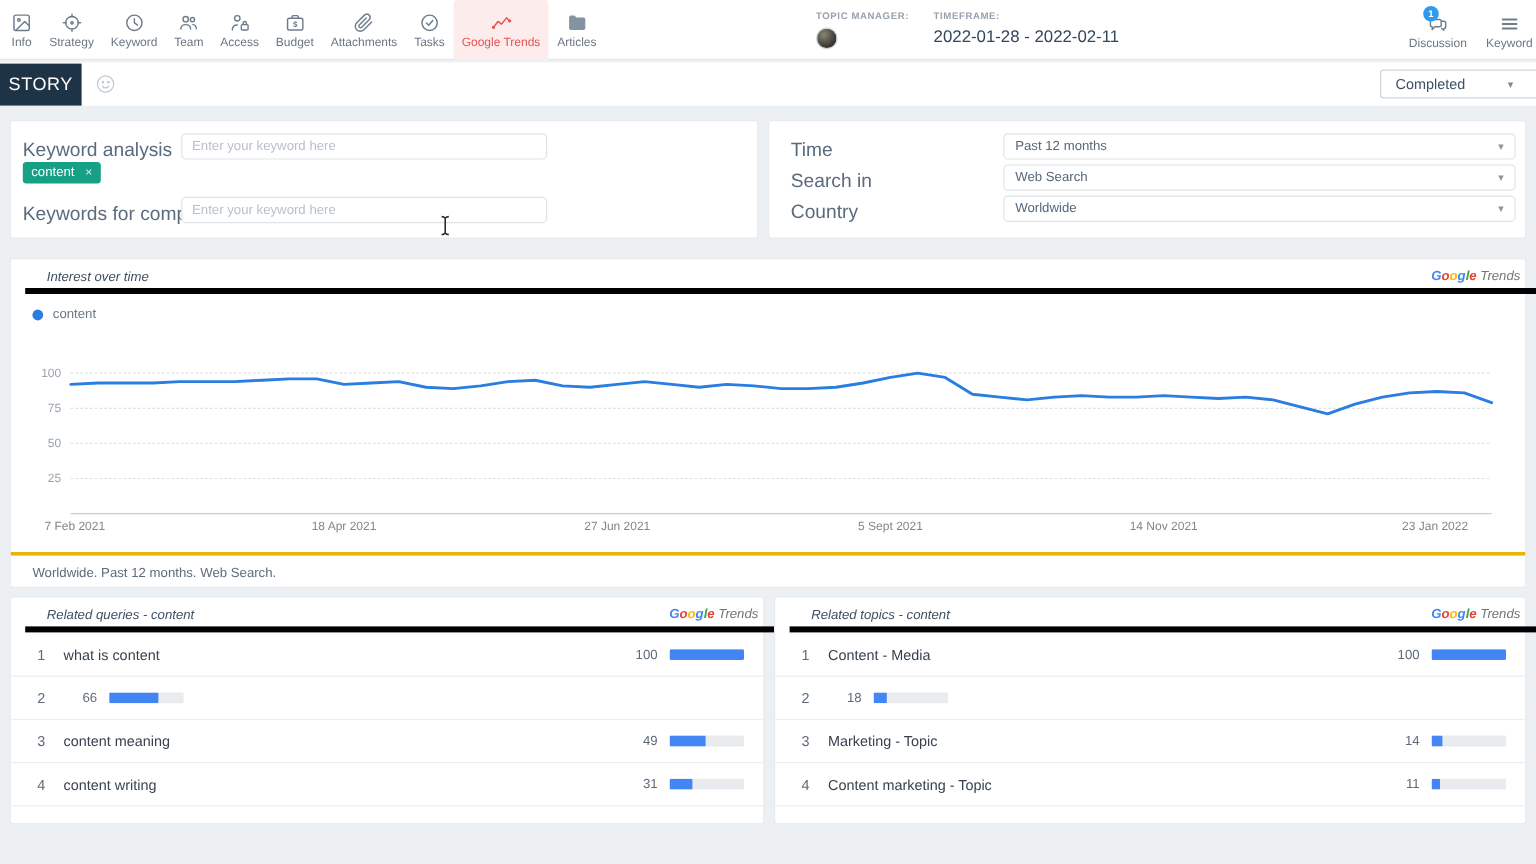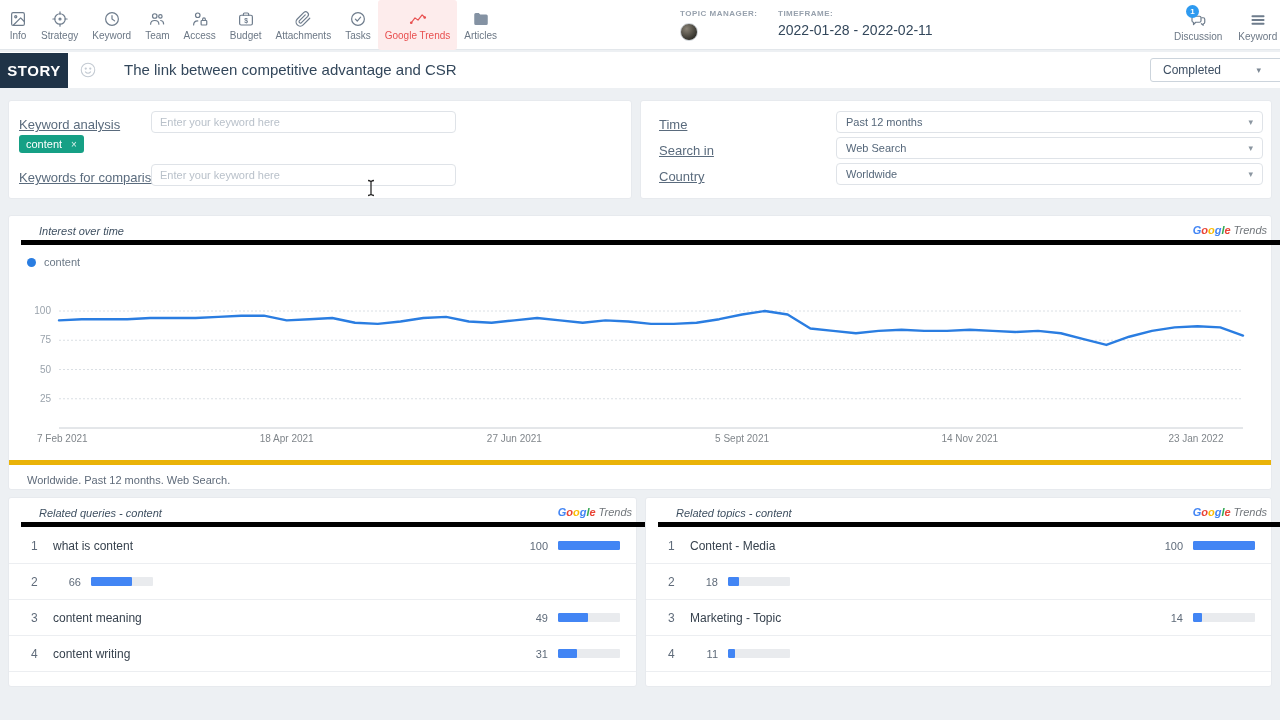--- a/index.html
+++ b/index.html
@@ -27,52 +27,52 @@
   .tf-value { font-size:14px; color:#33475b; margin-top:4px; white-space:nowrap; }
 
   .top-right { position:absolute; left:1174px; top:0; height:50px; display:flex; align-items:center; gap:16px; }
   .tr-item { display:flex; flex-direction:column; align-items:center; padding-top:2px; position:relative; cursor:pointer; }
   .tr-item svg { stroke:#6e7c8c; fill:none; stroke-width:1.6; stroke-linecap:round; stroke-linejoin:round; width:18px; height:18px; margin-bottom:2px; }
   .tr-item .tlabel { font-size:10px; color:#6b7785; white-space:nowrap; }
   .badge { position:absolute; top:-4px; left:12px; min-width:13px; height:13px; border-radius:7px; background:#2e9af0; color:#fff; font-size:8px; line-height:13px; text-align:center; padding:0 2px; font-weight:bold; }
 
   
   .storybar { position:absolute; left:0; top:52px; width:1280px; height:36px; background:#fff; }
-  .story-badge { position:absolute; left:0; top:1px; width:68px; height:35px; background:#1f3347; color:#fff; font-weight:bold; font-size:15px; letter-spacing:.5px; display:flex; align-items:center; justify-content:center; }
+  .story-badge { position:absolute; left:0; top:1px; width:68px; height:35px; background:#1f3347; color:#fff; font-weight:normal; font-size:15px; letter-spacing:.5px; display:flex; align-items:center; justify-content:center; }
   .smiley { position:absolute; left:79px; top:9px; width:18px; height:18px; }
   .smiley svg { stroke:#c3cad2; fill:none; stroke-width:1.4; stroke-linecap:round; width:18px; height:18px; }
   .story-title { position:absolute; left:124px; top:9px; font-size:15px; color:#33475b; }
   .status-select { position:absolute; left:1150px; top:6px; width:140px; height:24px; border:1px solid #ccd4dc; border-radius:3px; background:#fff; font-size:12px; color:#3d4f63; display:flex; align-items:center; padding-left:12px; cursor:pointer; }
   .status-select .caret { position:absolute; right:28px; color:#7d8894; font-size:9px; }
 
   
   .card { position:absolute; background:#fff; border:1px solid #e7eaee; border-radius:3px; }
   .kw-card { left:8px; top:100px; width:624px; height:99px; }
   .set-card { left:640px; top:100px; width:632px; height:99px; }
-  .form-label { font-size:13px; color:#5a6b7d; position:absolute;text-decoration:underline; }
+  .form-label { font-size:16px; color:#5a6b7d; position:absolute; }
   .kw-input { position:absolute; height:22px; border:1px solid #dfe3e8; border-radius:4px; font-size:11px; color:#5a6b7d; padding:0 8px; width:305px; left:142px; font-family:"Liberation Sans",sans-serif; }
   .kw-input::placeholder { color:#b9c1ca; }
   .chip { position:absolute; left:10px; top:34px; background:#16a085; color:#fff; border-radius:3px; font-size:11px; padding:3px 7px; display:flex; gap:9px; align-items:center; }
   .chip .chip-x { font-size:10px; cursor:pointer; opacity:.85; }
   .sel-row { position:absolute; left:0; width:100%; height:32px; }
   .sel-box { position:absolute; left:195px; width:427px; height:22px; border:1px solid #dfe3e8; border-radius:4px; font-size:11px; color:#55677a; display:flex; align-items:center; padding-left:9px; cursor:pointer; }
   .sel-box .caret { position:absolute; right:9px; color:#8b96a1; font-size:9px; }
 
   
   .trend-panel { left:8px; top:215px; width:1264px; height:275px; }
   .panel-head { position:absolute; left:12px; top:0; width:100%; height:29px; border-bottom:5px solid #000000;font-style:italic; }
   .panel-title { position:absolute; left:18px; top:9px; font-size:11px; color:#3f5061; }
   .gt-logo { position:absolute; right:16px; top:8px; font-size:11px; font-weight:bold; white-space:nowrap; }
   .gt-logo .suffix { color:#70757a; font-weight:normal; margin-left:3px; }
   .gL0{color:#4285F4}.gL1{color:#EA4335}.gL2{color:#FBBC05}.gL3{color:#4285F4}.gL4{color:#34A853}.gL5{color:#EA4335}
   .legend { position:absolute; left:18px; top:40px; display:flex; align-items:center; gap:8px; }
   .legend-dot { width:9px; height:9px; border-radius:50%; background:#2a7de1; }
   .legend-label { font-size:11px; color:#6b7886; }
   #trend-svg { position:absolute; left:0; top:81px; }
-  .chart-foot { position:absolute; left:0; bottom:0; width:100%; height:29px; border-top:5px solid #eab308; }
+  .chart-foot { position:absolute; left:0; bottom:0; width:100%; height:29px; border-top:3px solid #eab308; }
   .chart-foot span { position:absolute; left:18px; top:9px; font-size:11px; color:#5f6b7a; }
 
   
   .rq-panel { left:8px; top:497px; width:629px; height:190px; }
   .rt-panel { left:645px; top:497px; width:627px; height:190px; }
   .trows { position:absolute; top:30px; left:0; width:100%; }
   .trow { display:flex; align-items:center; height:36px; border-bottom:1px solid #eceef1; padding:0 16px 0 22px; }
   .trow .rank { width:22px; font-size:12px; color:#5f6b7a; }
   .trow .qlabel { flex:1; font-size:12px; color:#37424e; cursor:pointer; }
   .trow .qval { width:28px; text-align:right; font-size:11px; color:#5f6b7a; margin-right:10px; }
@@ -197,21 +197,20 @@
   </div>
 
   <div class="storybar">
     <div class="story-badge">STORY</div>
     <span class="smiley"><svg viewBox="0 0 24 24">
           <circle cx="12" cy="12" r="9"></circle>
           <circle cx="9" cy="10" r=".8"></circle>
           <circle cx="15" cy="10" r=".8"></circle>
           <path d="M8.5 14.5c1 1.2 2.2 1.8 3.5 1.8s2.5-.6 3.5-1.8"></path>
         </svg></span>
-    <span class="story-title">The link between competitive advantage and CSR</span>
     <div class="status-select">
       <span>Completed</span>
       <span class="caret">▾</span>
     </div>
   </div>
 
   <div class="card kw-card">
     <span class="form-label" style="left:10px; top:16px;">Keyword analysis</span>
     <input class="kw-input" style="top: 10px;" placeholder="Enter your keyword here">
     <span class="chip">
@@ -342,20 +341,21 @@
       <div class="trow">
         <span class="rank">3</span>
         <span class="qlabel">Marketing - Topic</span>
         <span class="qval">14</span>
         <span class="bar-track">
             <span class="bar-fill" style="width: 14%;"></span>
           </span>
       </div>
       <div class="trow">
         <span class="rank">4</span>
+        <span class="qlabel">Content marketing - Topic</span>
         <span class="qval">11</span>
         <span class="bar-track">
             <span class="bar-fill" style="width: 11%;"></span>
           </span>
       </div>
     </div>
   </div>
 
   <span class="ibeam">
     <svg width="12" height="18" viewBox="0 0 12 18">

